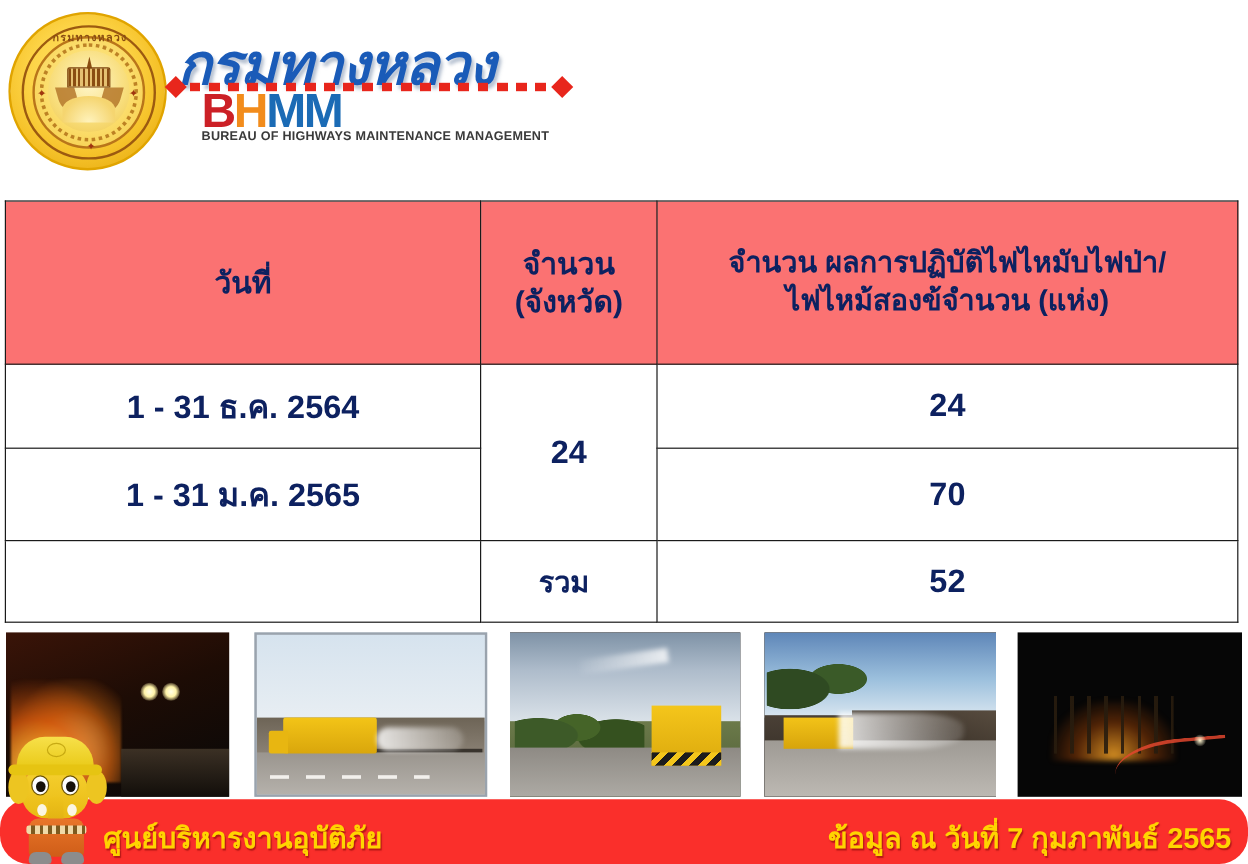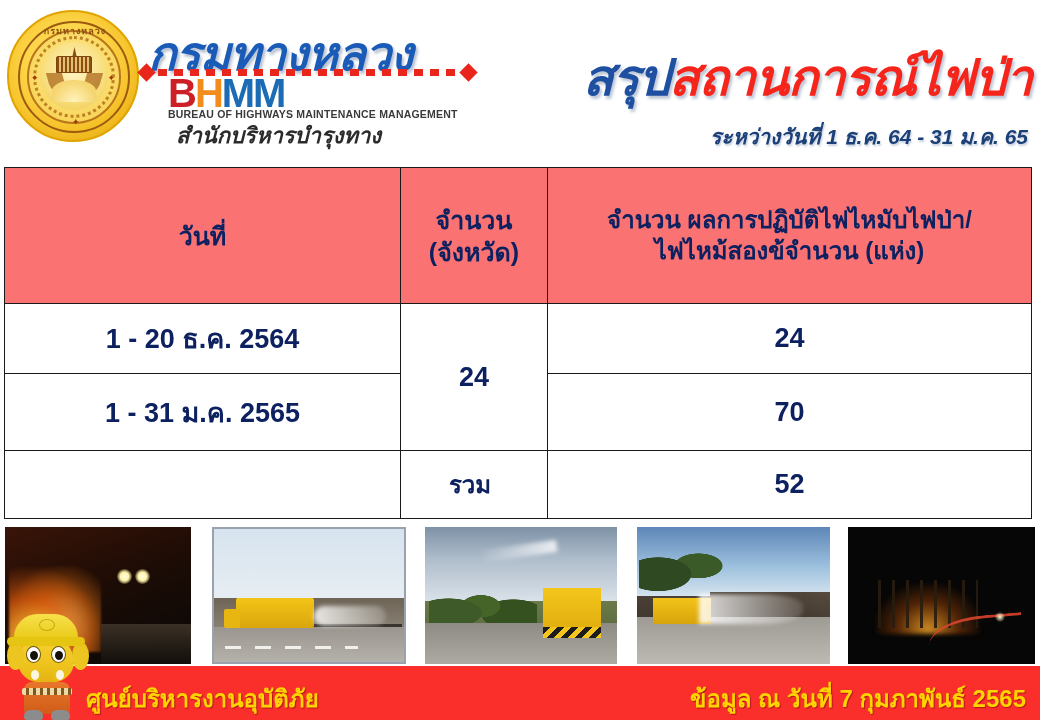--- a/index.html
+++ b/index.html
@@ -394,20 +394,21 @@
     border-radius: 50%;
     background: radial-gradient(circle, #fff6d0 0%, rgba(255,200,90,0) 75%);
   }
 
   
   #footer-bar {
     position: absolute;
     left: 0; bottom: 0;
     width: 1040px; height: 54px;
     background: #fa2f2b;
+    border-radius: 24px;
   }
   #footer-left {
     position: absolute;
     left: 86px; top: 13px;
     font-size: 24px;
     font-weight: bold;
     color: #ffd400;
     white-space: nowrap;
     text-shadow: 1px 1px 1px rgba(110,0,0,.5);
   }
@@ -533,46 +534,41 @@
       <div class="dia dia-r"></div>
     </div>
 
     <div id="bhmm">
       <span class="ltr ltr-b">B</span>
       <span class="ltr ltr-h">H</span>
       <span class="ltr ltr-m1">M</span>
       <span class="ltr ltr-m2">M</span>
     </div>
     <div id="bhmm-sub">BUREAU OF HIGHWAYS MAINTENANCE MANAGEMENT</div>
-    <div id="bhmm-thai">สำนักบริหารบำรุงทาง</div>
-
-    <div id="report-title">
-      <span class="t-blue">สรุป</span><span class="t-red">สถานการณ์ไฟป่า</span>
-    </div>
-
-    <div id="report-subtitle">ระหว่างวันที่ 1 ธ.ค. 64 - 31 ม.ค. 65</div>
+
+
   </div>
 
   <table id="report-table">
     <thead>
       <tr>
         <th style="width:396px">วันที่</th>
         <th style="width:147px">
           <div>จำนวน</div>
           <div>(จังหวัด)</div>
         </th>
         <th class="h-wide">
           <div>จำนวน ผลการปฏิบัติไฟไหมับไฟป่า/</div>
           <div>ไฟไหม้สองข้จำนวน (แห่ง)</div>
         </th>
       </tr>
     </thead>
     <tbody>
       <tr class="r-a">
-        <td>1 - 20 ธ.ค. 2564</td>
+        <td>1 - 31 ธ.ค. 2564</td>
         <td rowspan="2">24</td>
         <td>24</td>
       </tr>
       <tr class="r-b">
         <td>1 - 31  ม.ค. 2565</td>
         <td>70</td>
       </tr>
       <tr class="r-total">
         <td class="c-blank"></td>
         <td class="c-total-label">รวม</td>

